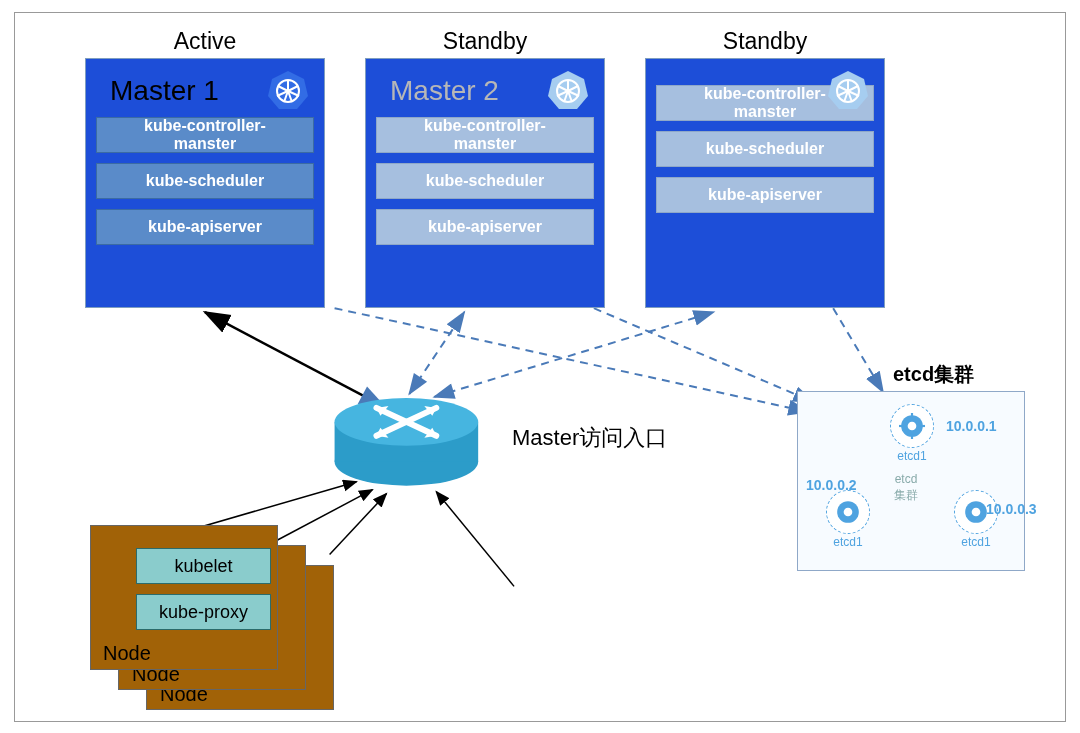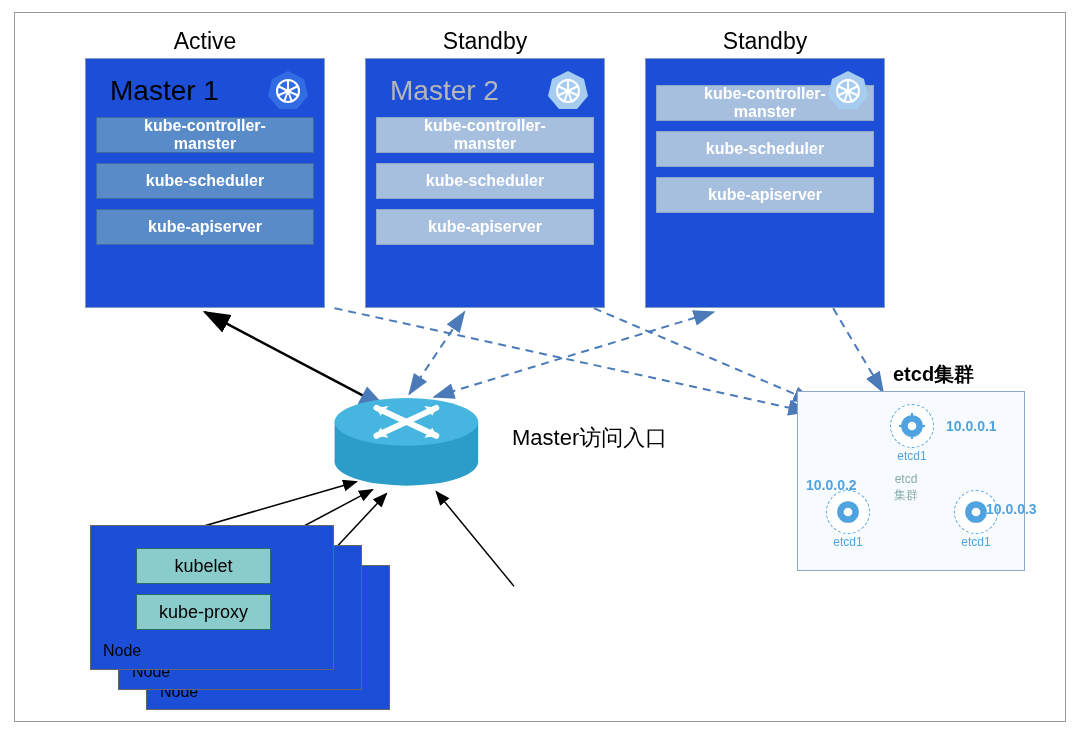--- a/index.html
+++ b/index.html
@@ -12,23 +12,23 @@
   .master-title { font-size: 28px; margin-left: 14px; }
   .k8s-icon { position: absolute; right: 16px; top: 10px; }
   .comp { height: 36px; margin-top: 10px; display: flex; align-items: center; justify-content: center; color: #fff; font-weight: bold; font-size: 16px; text-align: center; line-height: 1.15; }
   .comp.active { background: #5a8bc9; border: 1px solid #3b6ba3; }
   .comp.inactive { background: #a6bfdf; border: 1px solid #8fa8c8; color: #fff; }
   .inactive-title { color: #b7b7b7; }
 
   .router-label { position: absolute; font-size: 22px; color: #000; }
 
   .node-stack { position: absolute; }
-  .node-box { position: absolute; width: 244px; height: 145px; background: #1d4ed8; border: 1px solid #666; padding-left: 20px; }
+  .node-box { position: absolute; width: 188px; height: 145px; background: #a16207; border: 1px solid #666; padding-left: 20px; }
   .node-comp { position: absolute; width: 135px; height: 36px; background: #8acccc; border: 1px solid #2b6b6b; display: flex; align-items: center; justify-content: center; font-size: 18px; color: #000; }
-  .node-label { position: absolute; font-size: 16px; color: #000; }
+  .node-label { position: absolute; font-size: 20px; color: #000; }
 
   .client-box { position: absolute; width: 185px; height: 50px; border: 1px solid #000; border-radius: 26px; background: #fff; display: flex; align-items: center; justify-content: center; font-size: 20px; }
 
   .etcd-title { position: absolute; font-size: 20px; font-weight: bold; color: #000; }
   .etcd-cluster { position: absolute; width: 228px; height: 180px; border: 1px solid #8fa8c8; background: #f7fbff; }
   .etcd-node { position: absolute; width: 44px; height: 44px; border-radius: 50%; border: 1px dashed #4fa3e0; background: #fff; display: flex; align-items: center; justify-content: center; }
   .etcd-gear { width: 26px; height: 26px; }
   .etcd-name { position: absolute; font-size: 12px; color: #4fa3e0; width: 44px; text-align: center; }
   .etcd-ip { position: absolute; font-size: 14px; color: #4fa3e0; font-weight: bold; }
   .etcd-center { position: absolute; font-size: 12px; color: #8aa; text-align: center; line-height: 1.3; }

